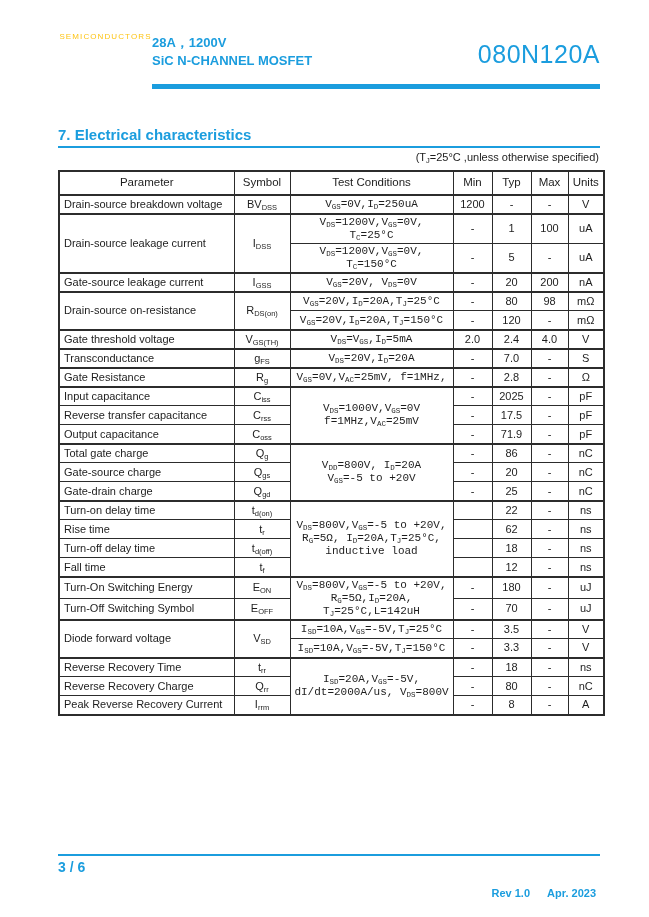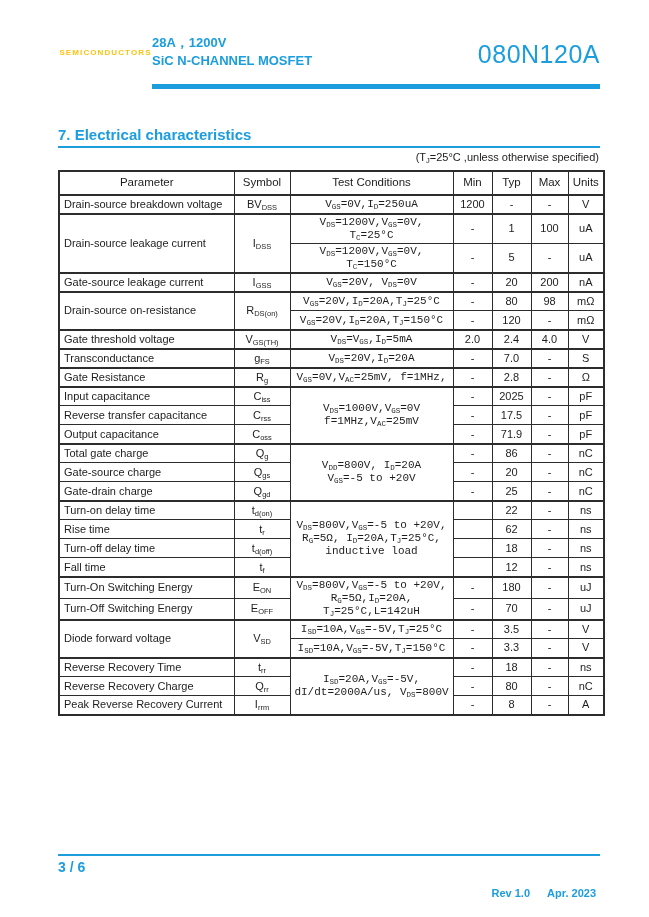--- a/index.html
+++ b/index.html
@@ -3,21 +3,21 @@
 <meta charset="utf-8">
 <style>
   * { margin:0; padding:0; box-sizing:border-box; }
   html,body { background:#ffffff; }
   body { width:649px; height:917px; font-family:"Liberation Sans", sans-serif; color:#1d1d1d; }
   .page { position:relative; width:649px; height:917px; background:#fff; overflow:hidden; }
 
   
   .logo-block { position:absolute; left:57px; top:30px; width:97px; text-align:center; }
   .logo-text { font-size:42px; font-weight:bold; color:var(--logo-yellow); line-height:1.05; letter-spacing:0px; }
-  .logo-sub { font-size:8px; font-weight:bold; color:var(--logo-yellow); letter-spacing:1.1px; margin-top:18px; white-space:nowrap; }
+  .logo-sub { font-size:8px; font-weight:normal; color:var(--logo-yellow); letter-spacing:1.1px; margin-top:2px; white-space:nowrap; }
   .product-block { position:absolute; left:152px; top:34px; }
   .product-line { font-size:13px; font-weight:bold; color:var(--accent); line-height:1.35; }
   .part-number { position:absolute; right:49px; top:40px; font-size:25px; color:var(--accent); letter-spacing:0.5px; }
   .header-rule { position:absolute; left:152px; right:49px; top:84px; height:5px; background:var(--accent); }
 
   
   .section-title { position:absolute; left:58px; top:126px; font-size:15px; font-weight:bold; color:var(--accent); }
   .title-rule { position:absolute; left:58px; right:49px; top:146px; height:2px; background:var(--accent); }
   .note { position:absolute; right:50px; top:151px; font-size:11px; color:#1d1d1d; }
 
@@ -251,21 +251,21 @@
         <tr class="group-start">
           <td class="param">Turn-On Switching Energy</td>
           <td class="sym">E<sub>ON</sub></td>
           <td rowspan="2" class="cond">V<sub>DS</sub>=800V,V<sub>GS</sub>=-5 to +20V,<br>R<sub>G</sub>=5Ω,I<sub>D</sub>=20A,<br>T<sub>J</sub>=25°C,L=142uH</td>
           <td class="val">-</td>
           <td class="val">180</td>
           <td class="val">-</td>
           <td class="unit">uJ</td>
         </tr>
         <tr>
-          <td class="param">Turn-Off Switching Energy</td>
+          <td class="param">Turn-Off Switching Symbol</td>
           <td class="sym">E<sub>OFF</sub></td>
           <td class="val">-</td>
           <td class="val">70</td>
           <td class="val">-</td>
           <td class="unit">uJ</td>
         </tr>
         <tr class="group-start">
           <td rowspan="2" class="param">Diode forward voltage</td>
           <td rowspan="2" class="sym">V<sub>SD</sub></td>
           <td class="cond">I<sub>SD</sub>=10A,V<sub>GS</sub>=-5V,T<sub>J</sub>=25°C</td>

